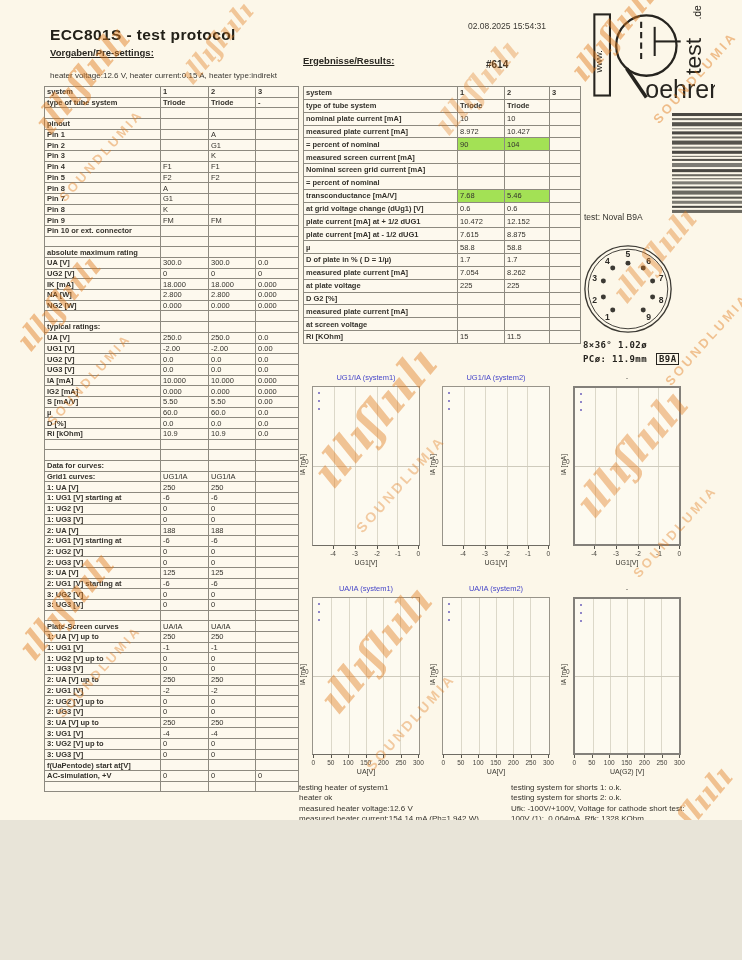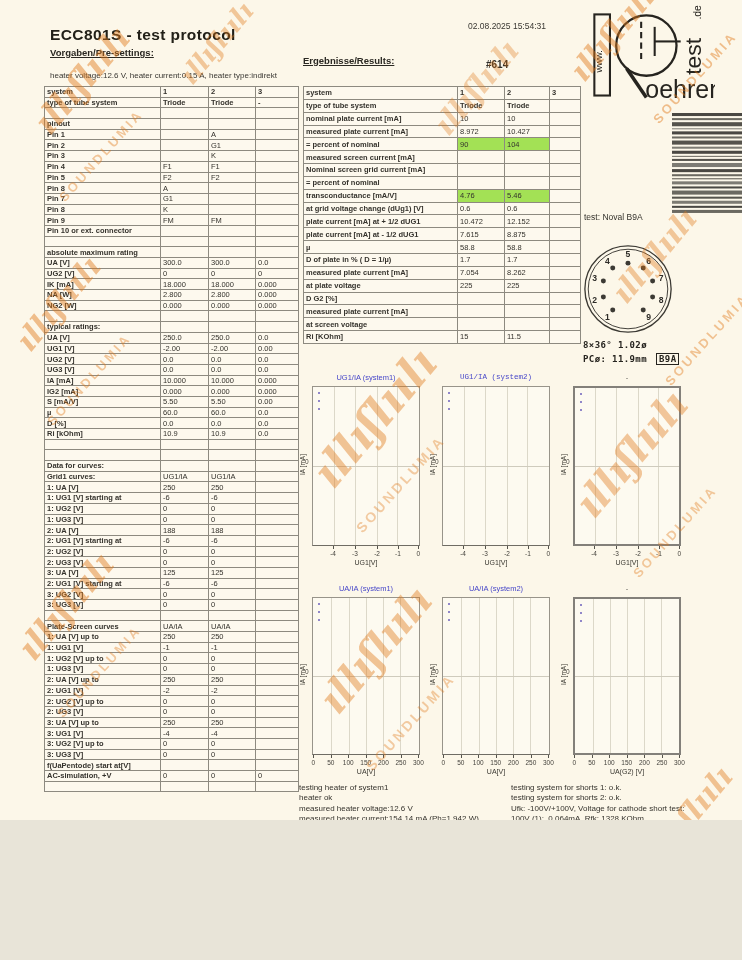--- a/index.html
+++ b/index.html
@@ -561,21 +561,21 @@
           <td></td>
         </tr>
         <tr>
           <td>= percent of nominal</td>
           <td></td>
           <td></td>
           <td></td>
         </tr>
         <tr>
           <td>transconductance [mA/V]</td>
-          <td class="hl">4.76</td>
+          <td class="hl">7.68</td>
           <td class="hl">5.46</td>
           <td></td>
         </tr>
         <tr>
           <td>at grid voltage change (dUg1) [V]</td>
           <td>0.6</td>
           <td>0.6</td>
           <td></td>
         </tr>
         <tr>
@@ -692,21 +692,21 @@
         <span class="xt" style="left: 55.016px; top: 163.5px;">-2</span>
         <div class="tickm" style="left: 85.968px; top: 160px;"></div>
         <span class="xt" style="left: 75.968px; top: 163.5px;">-1</span>
         <div class="tickm" style="left: 106.38px; top: 160px;"></div>
         <span class="xt" style="left: 96.38px; top: 163.5px;">0</span>
         <div class="xl" style="top: 172.5px;">UG1[V]</div>
         <div class="yl" style="top: calc(50% - 5px);">IA [mA]</div>
         <span class="y0" style="top: calc(50% - 8px);">0</span>
       </div>
       <div class="chart" style="left: 442px; top: 386px; width: 108px; height: 160px;">
-        <div class="ctitle" style="color: var(--ct); font-family: Liberation Mono, monospace;">UG1/IA (system2)</div>
+        <div class="ctitle" style="color: var(--ct);">UG1/IA (system2)</div>
         <div class="plot">
           <div class="gl" style="left: 19.5%;"></div>
           <div class="gl" style="left: 39.8%;"></div>
           <div class="gl" style="left: 60.2%;"></div>
           <div class="gl" style="left: 79.6%;"></div>
           <div class="hline0"></div>
           <div class="ldot" style="top: 5px;"></div>
           <div class="ldot" style="top: 13px;"></div>
           <div class="ldot" style="top: 21px;"></div>
         </div>

